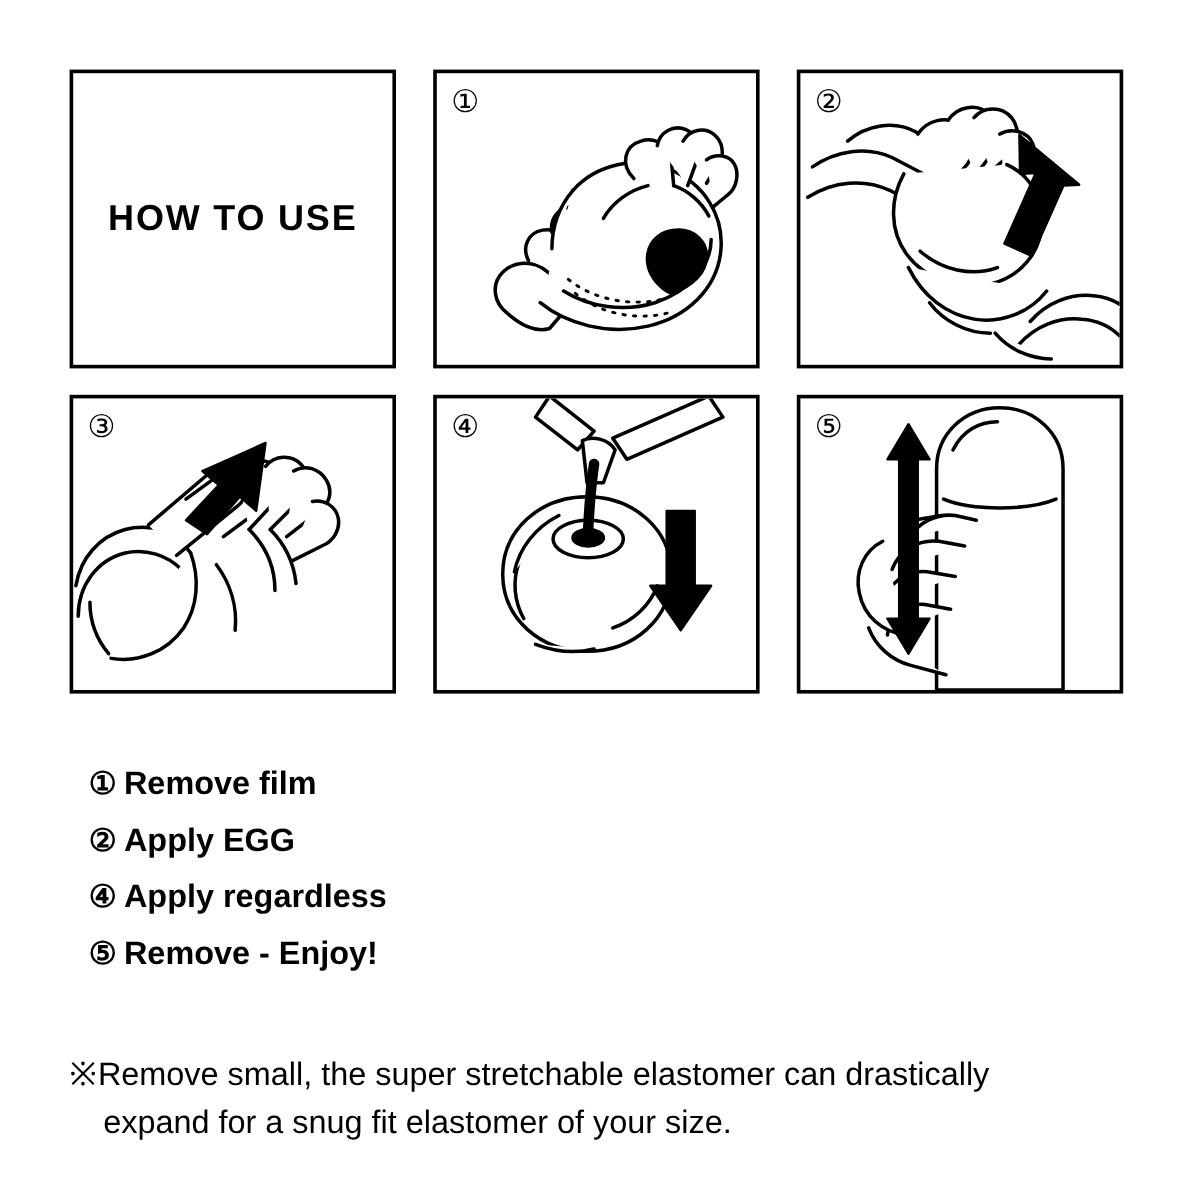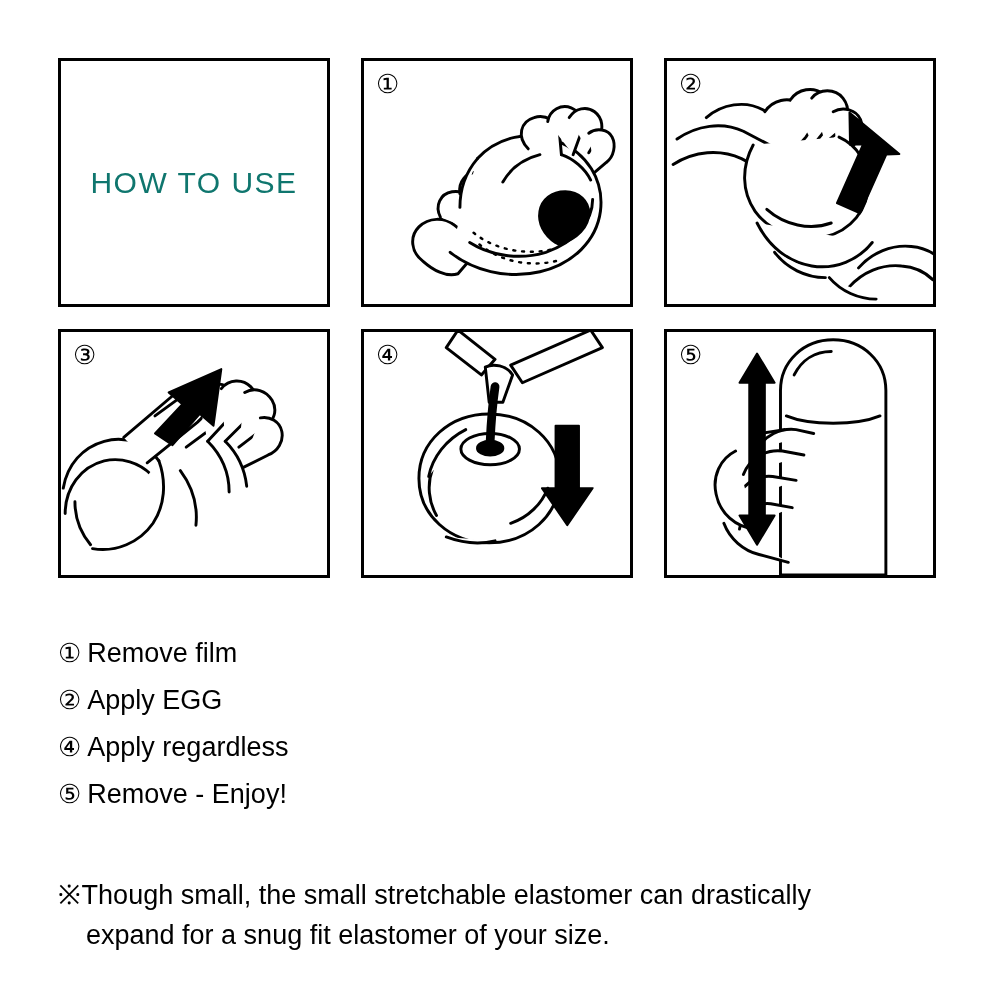--- a/index.html
+++ b/index.html
@@ -41,42 +41,43 @@
     background: #fff;
   }
   .panel.title-panel {
     display: flex;
     align-items: center;
     justify-content: center;
   }
   .title-text {
     font-size: 30px;
     letter-spacing: 1.5px;
-    font-weight: 400;
-    color: #0f766e;
+    font-weight: 700;
+    color: #000000;
   }
   .panel-num {
     position: absolute;
     left: 12px;
     top: 10px;
     font-size: 26px;
     line-height: 1;
     z-index: 5;
   }
   .art {
     position: absolute;
     left: 0; top: 0;
     width: 100%;
     height: 100%;
   }
   .steps {
     position: absolute;
-    left: 58px;
+    left: 74px;
     top: 630px;
     width: 900px;
+    font-weight: bold;
   }
   .step-line {
     font-size: 27px;
     line-height: 47px;
     white-space: nowrap;
   }
   .step-line .num {
     font-size: 26px;
     margin-right: 6px;
   }
@@ -233,17 +234,17 @@
     </div>
     <div class="step-line">
       <span class="num">④</span><span>Apply regardless</span>
     </div>
     <div class="step-line">
       <span class="num">⑤</span><span>Remove - Enjoy!</span>
     </div>
   </div>
 
   <div class="note">
-    <span class="note-mark">※</span><span>Though small, the small stretchable elastomer can drastically</span>
+    <span class="note-mark">※</span><span>Remove small, the super stretchable elastomer can drastically</span>
     <span class="note-indent">expand for a snug fit elastomer of your size.</span>
   </div>
 
 </div>
 
 </body></html>

